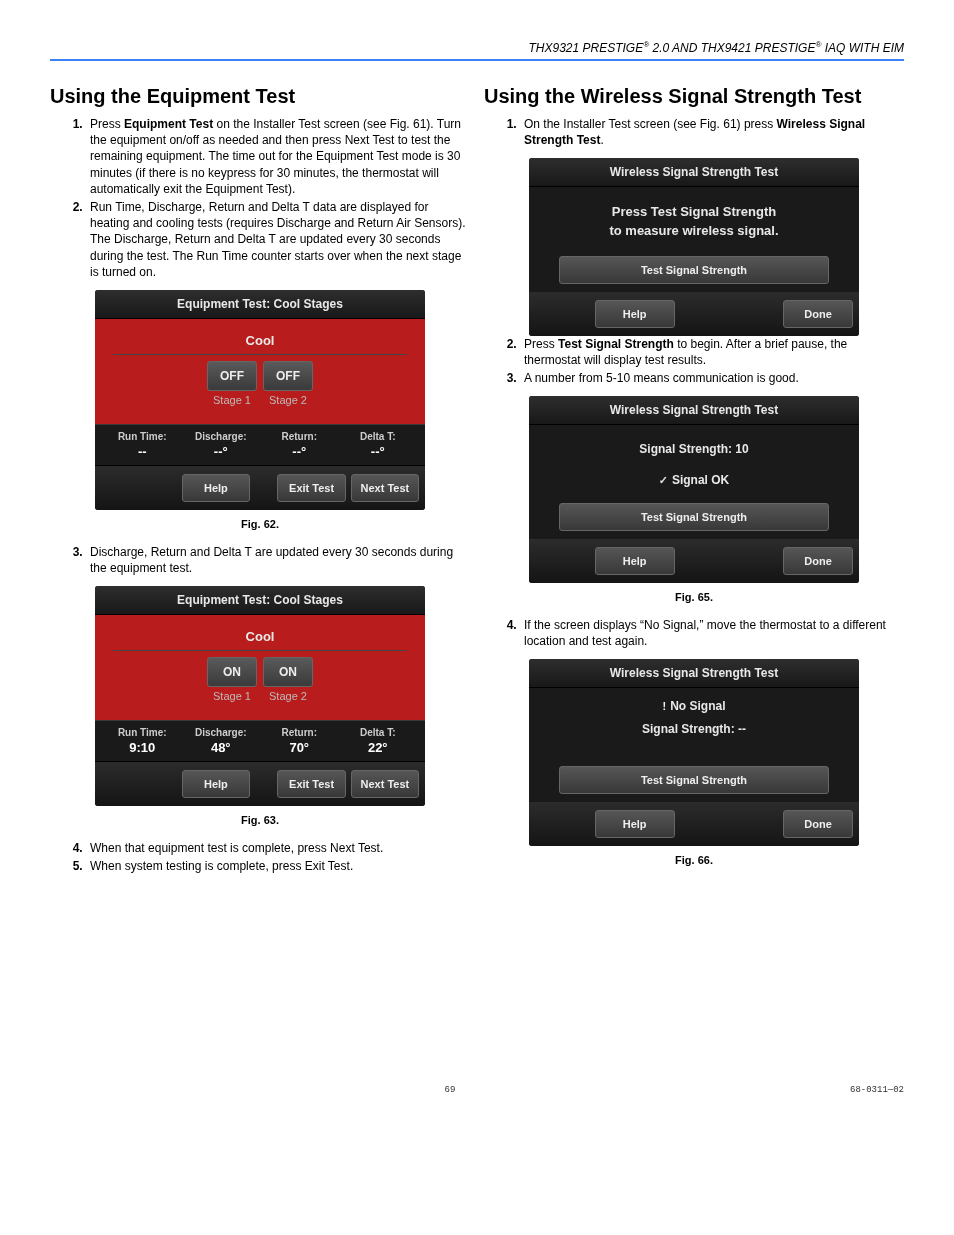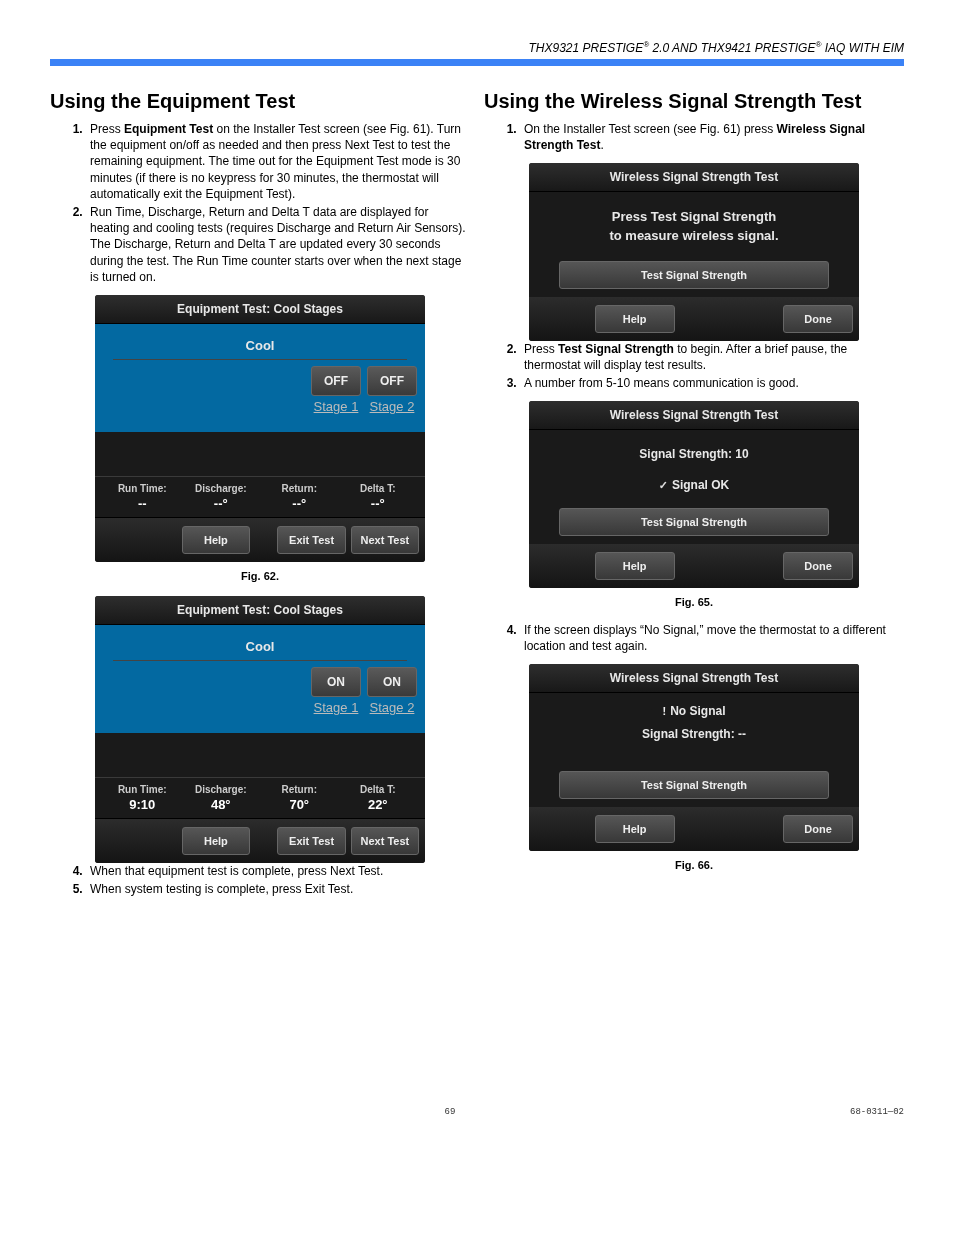--- a/index.html
+++ b/index.html
@@ -8,21 +8,21 @@
     color: #000;
     background: #fff;
     margin: 0;
     padding: 40px 50px;
     width: 854px;
   }
   .page-header {
     font-style: italic;
     font-size: 12px;
     text-align: right;
-    border-bottom: 7px solid #3b82f6;
+    border-bottom: 2px solid #3b82f6;
     padding-bottom: 4px;
     margin-bottom: 24px;
   }
   .sup { font-size: 8px; vertical-align: super; }
   .columns {
     display: flex;
     gap: 14px;
   }
   .col {
     flex: 1;
@@ -64,64 +64,62 @@
   }
   .dev-title {
     background: linear-gradient(#2e2e2e,#181818);
     text-align: center;
     font-weight: bold;
     font-size: 12px;
     padding: 7px 0;
     border-bottom: 1px solid #000;
   }
   .dev-body {
-    background: #0369a1;
+    background: #b91c1c;
     padding: 10px 8px 8px 8px;
   }
   .dev-sub {
     text-align: center;
     font-weight: bold;
     font-size: 13px;
     padding: 4px 0 6px 0;
     border-bottom: 1px solid #444;
     margin: 0 10px 6px 10px;
   }
   .stage-row {
     display: flex;
-    justify-content: flex-end;
+    justify-content: center;
     gap: 6px;
     margin-bottom: 10px;
   }
   .stage-cell {
     text-align: center;
   }
   .stage-btn {
     width: 48px;
     padding: 7px 0;
     background: linear-gradient(#5a5a5a,#3a3a3a);
     border: 1px solid #666;
     border-radius: 3px;
     font-weight: bold;
     font-size: 12px;
     color: #eee;
     margin-bottom: 3px;
   }
   .stage-label {
-    font-size: 13px;
+    font-size: 11px;
     color: #bbb;
-    text-decoration: underline;
   }
   .data-row {
     display: flex;
     justify-content: space-between;
     padding: 6px 8px;
     font-size: 10px;
     border-top: 1px solid #3a3a3a;
     border-bottom: 1px solid #000;
-    margin-top: 44px;
   }
   .data-col {
     text-align: center;
     flex: 1;
   }
   .data-lbl { font-weight: bold; color:#ccc; }
   .data-val { font-weight: bold; font-size: 13px; color:#fff; margin-top:2px;}
   .btn-row {
     display: flex;
     gap: 5px;
@@ -223,20 +221,23 @@
       <div class="btn-row">
         <div class="spacer"></div>
         <div class="dev-btn">Help</div>
         <div class="spacer" style="flex:0.3"></div>
         <div class="dev-btn">Exit Test</div>
         <div class="dev-btn">Next Test</div>
       </div>
     </div>
     <div class="fig-caption">Fig. 62.</div>
 
+    <ol start="3">
+      <li>Discharge, Return and Delta T are updated every 30 seconds during the equipment test.</li>
+    </ol>
 
     <div class="device">
       <div class="dev-title">Equipment Test:  Cool Stages</div>
       <div class="dev-body">
         <div class="dev-sub">Cool</div>
         <div class="stage-row">
           <div class="stage-cell">
             <div class="stage-btn">ON</div>
             <div class="stage-label">Stage 1</div>
           </div>
@@ -265,20 +266,21 @@
           </div>
       </div>
       <div class="btn-row">
         <div class="spacer"></div>
         <div class="dev-btn">Help</div>
         <div class="spacer" style="flex:0.3"></div>
         <div class="dev-btn">Exit Test</div>
         <div class="dev-btn">Next Test</div>
       </div>
     </div>
+    <div class="fig-caption">Fig. 63.</div>
 
     <ol start="4">
       <li>When that equipment test is complete, press Next Test.</li>
       <li>When system testing is complete, press Exit Test.</li>
     </ol>
   </div>
 
   <div class="col">
     <h2>Using the Wireless Signal Strength Test</h2>
     <ol>

